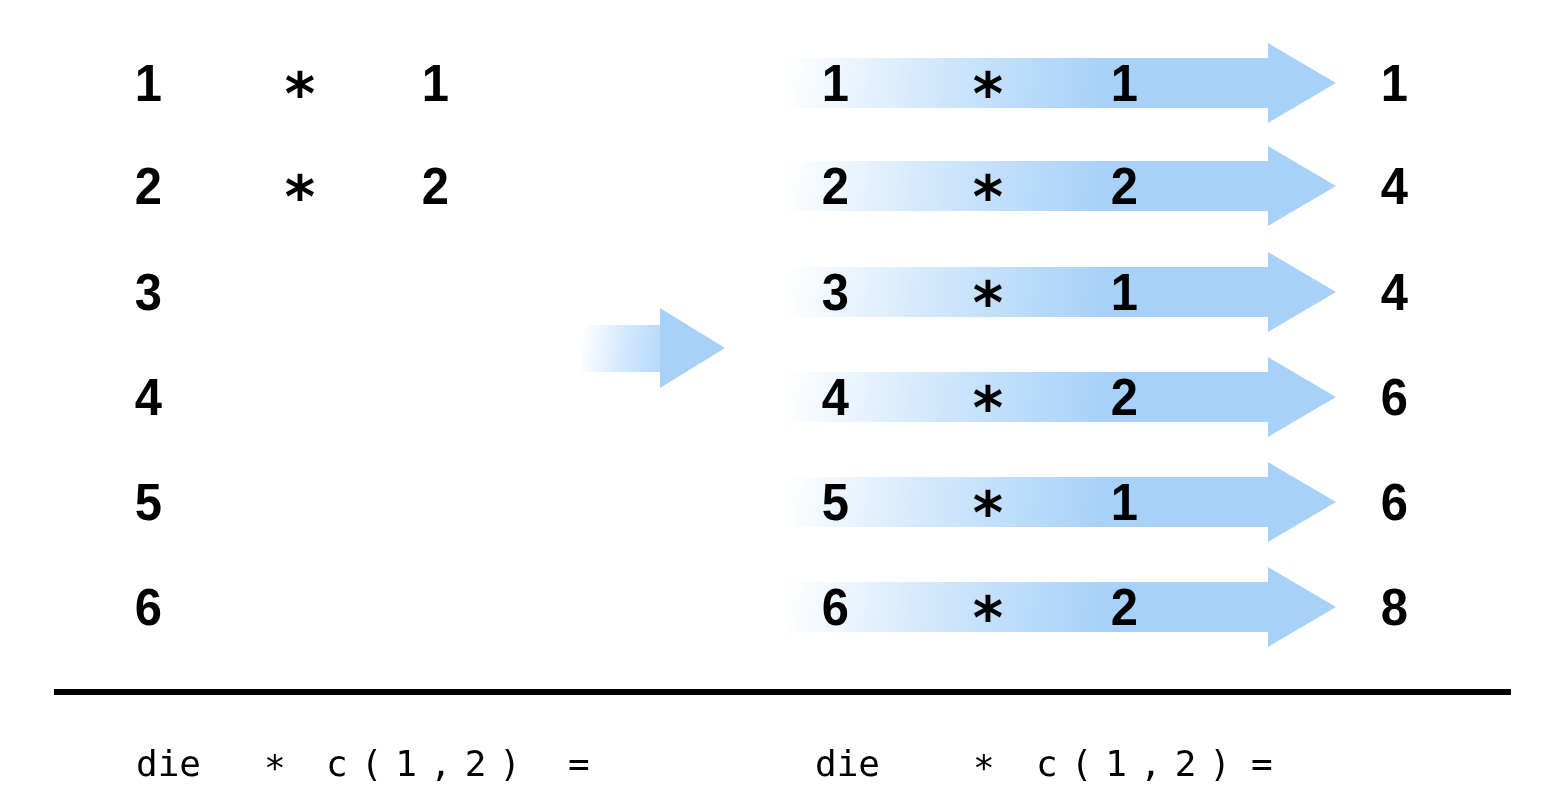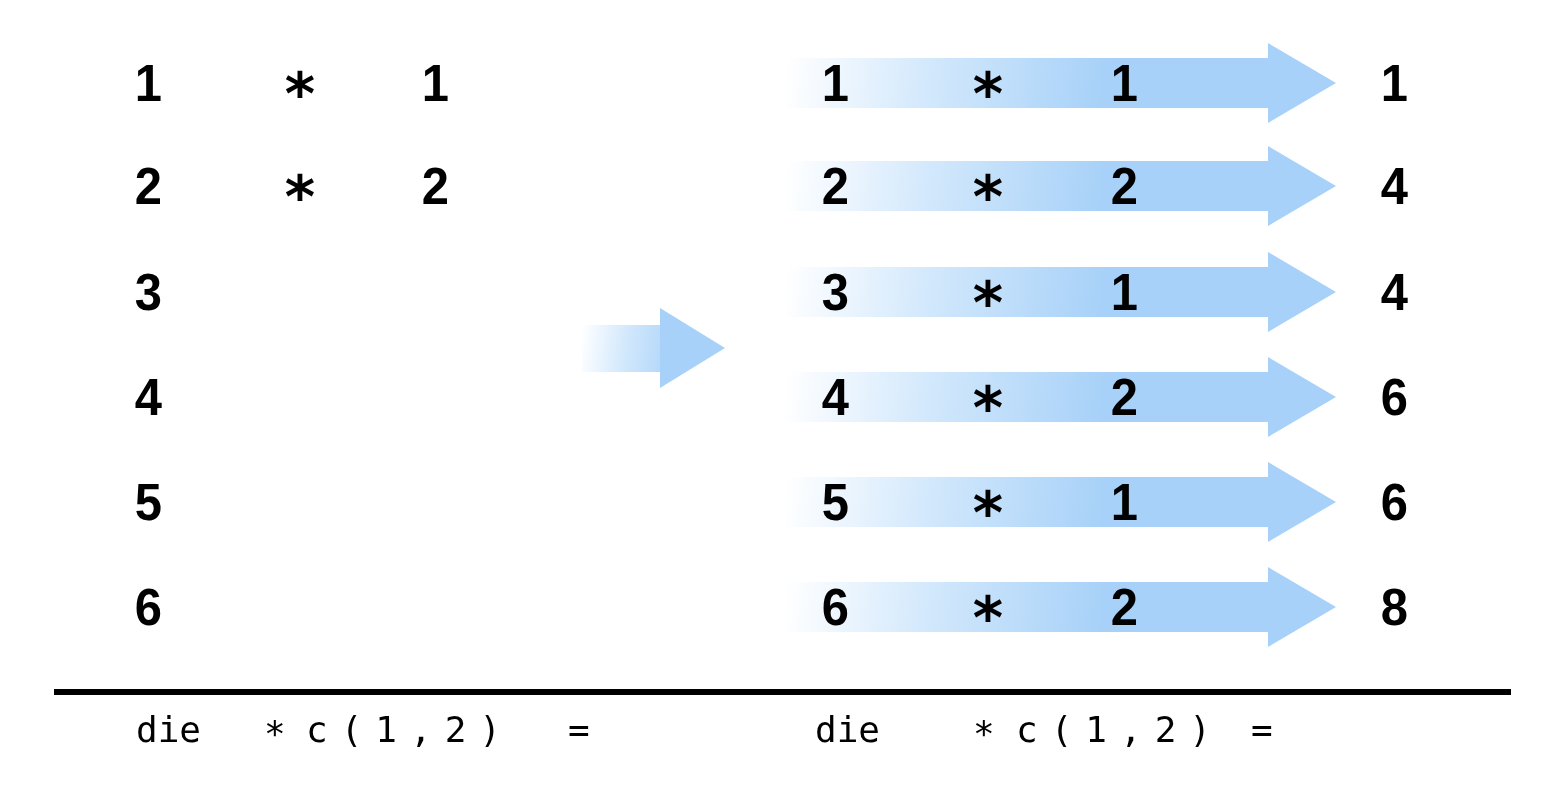--- a/index.html
+++ b/index.html
@@ -71,27 +71,27 @@
   }
   .rule {
     position: absolute;
     left: 54px; top: 689px;
     width: 1457px; height: 6px;
     background: var(--rule-color);
   }
   
   .cap {
     position: absolute;
-    top: 712px;
+    top: 746px;
     font-family: "DejaVu Sans Mono", "Liberation Mono", monospace;
     font-size: 36px;
     line-height: 36px;
     white-space: pre;
   }
-  .cap-rhs { letter-spacing: 13px; }
+  .cap-rhs { letter-spacing: 13px; margin-left: 20px; }
   .cap-ast { transform: translateY(4px); }
 </style>
 </head>
 <body>
 
 <div class="canvas">
 
   <div class="num" style="top:55px;  left:118px">1</div>
   <div class="ast" style="top:55px;  left:270px">
       <span>*</span>

